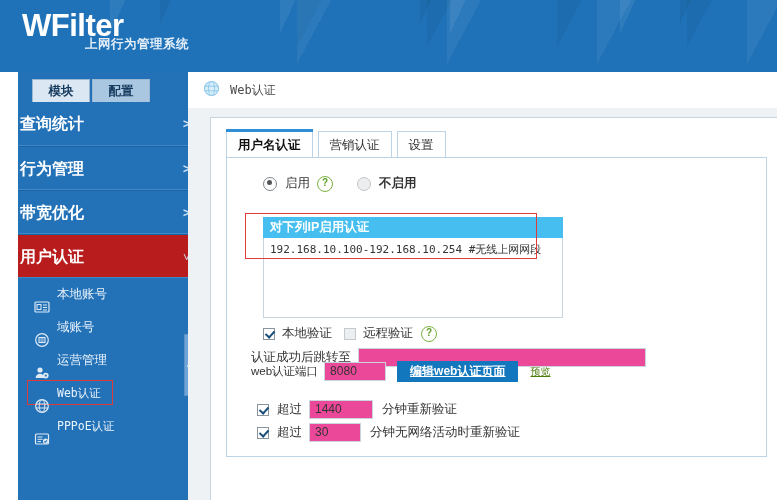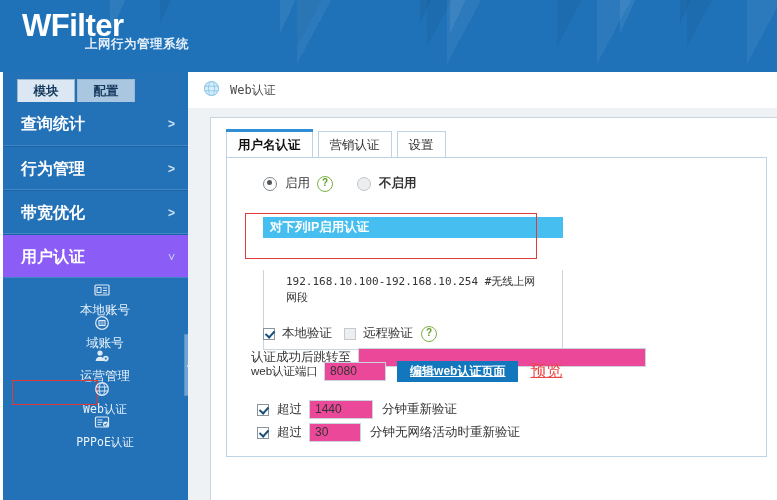--- a/index.html
+++ b/index.html
@@ -35,53 +35,53 @@
     font-size:31px;font-weight:bold;color:#fff;letter-spacing:-.5px;
     font-family:"Liberation Sans","DejaVu Sans",sans-serif;
   }
   .logo-sub{
     position:absolute;left:85px;top:36px;
     font-size:12.5px;font-weight:bold;color:#e3eef8;letter-spacing:.5px;
   }
 
   
   .sidebar{
-    position:absolute;left:3px;top:72px;width:188px;height:428px;
+    position:absolute;left:18px;top:72px;width:188px;height:428px;
     background:#2372b8;
   }
   .modebar{
     position:absolute;left:0;top:0;width:188px;height:30px;
     background:#2372b8;
   }
   .mode-tab{
     position:absolute;top:7px;height:23px;line-height:23px;
     width:58px;text-align:center;font-size:12.5px;color:#1b3f63;
     border:1px solid #9cb9d4;border-bottom:none;
     box-sizing:border-box;cursor:pointer;
   }
   .mode-tab.active{left:14px;background:#dbe8f3;color:#153a5e;font-weight:bold;}
   .mode-tab.inactive{left:74px;background:#a9c7e0;color:#163a5e;font-weight:bold;}
 
   .menu{position:absolute;left:0;top:30px;width:188px;}
   .menu-item{
     position:relative;height:44px;line-height:44px;
-    padding-left:18px;color:#fff;font-size:16px;font-weight:bold;
+    padding-left:2px;color:#fff;font-size:16px;font-weight:bold;
     border-bottom:1px solid #3f87c7;border-top:1px solid #1a63a5;
     cursor:pointer;box-sizing:border-box;
   }
   .menu-item:first-child{border-top:none;}
   .menu-item .arrow{
     position:absolute;right:16px;top:0;font-size:12px;font-weight:bold;color:#cfe3f5;
   }
-  .menu-item.open{background:#8b5cf6;font-family:Liberation Serif, serif;}
+  .menu-item.open{background:#b91c1c;font-family:Liberation Serif, serif;}
 
   .subitem{
     position:relative;height:33px;line-height:33px;
     padding-left:16px;color:#eaf3fb;font-size:12.5px;cursor:pointer;
-    display:flex;align-items:center;box-sizing:border-box;flex-direction:column;
+    display:flex;align-items:flex-end;box-sizing:border-box;
   }
   .subitem .ico{
     width:16px;height:16px;margin-right:7px;flex:none;
     display:inline-block;position:relative;
   }
   .subitem.sel{}
   .subitem.sel .selbox{
     position:absolute;left:9px;top:3px;width:86px;height:25px;
     border:1px solid #e03b3b;box-sizing:border-box;
   }
@@ -164,40 +164,40 @@
     display:inline-block;background:#fff;flex:none;
   }
 
   .ip-wrap{position:absolute;left:36px;top:60px;width:300px;}
   .ip-head{
     height:21px;line-height:21px;background:#46bff0;color:#fff;
     font-weight:bold;font-size:12.5px;padding-left:7px;box-sizing:border-box;
   }
   .ip-area{
     width:300px;height:80px;border:1px solid #c9d4dd;border-top:none;
-    background:#fff;box-sizing:border-box;padding:4px 22px;
+    background:#fff;box-sizing:border-box;padding:4px 6px;
     font-family:"DejaVu Sans Mono",monospace;font-size:11px;color:#333;
-    line-height:16px;overflow:hidden;margin-top:32px;
+    line-height:16px;overflow:hidden;
   }
   .redbox{
     position:absolute;left:18px;top:56px;width:292px;height:46px;
     border:1px solid #e03b3b;box-sizing:border-box;pointer-events:none;
   }
 
   .txtinput{
     border:1px solid #ccd4db;background:#ec4899;height:19px;line-height:19px;
     box-sizing:border-box;padding:0 5px;font-size:12px;color:#333;
     font-family:"Liberation Sans",sans-serif;
   }
   .blue-btn{
     background:#1277bc;color:#fff;font-weight:bold;font-size:12px;
     height:21px;line-height:21px;padding:0 13px;border:none;cursor:pointer;
     font-family:"Liberation Sans",sans-serif;
   }
-  .link{color:#ef4444;text-decoration:underline;font-size:16px;cursor:pointer;}
+  .link{color:#4d7c0f;text-decoration:underline;font-size:10px;cursor:pointer;}
   .lab{font-size:12.5px;color:#333;}
   .lab-mono{font-size:11.5px;color:#333;}
 </style>
 </head>
 <body>
 
 <div class="app">
 
   <div class="header">
     <div class="tex"></div>

